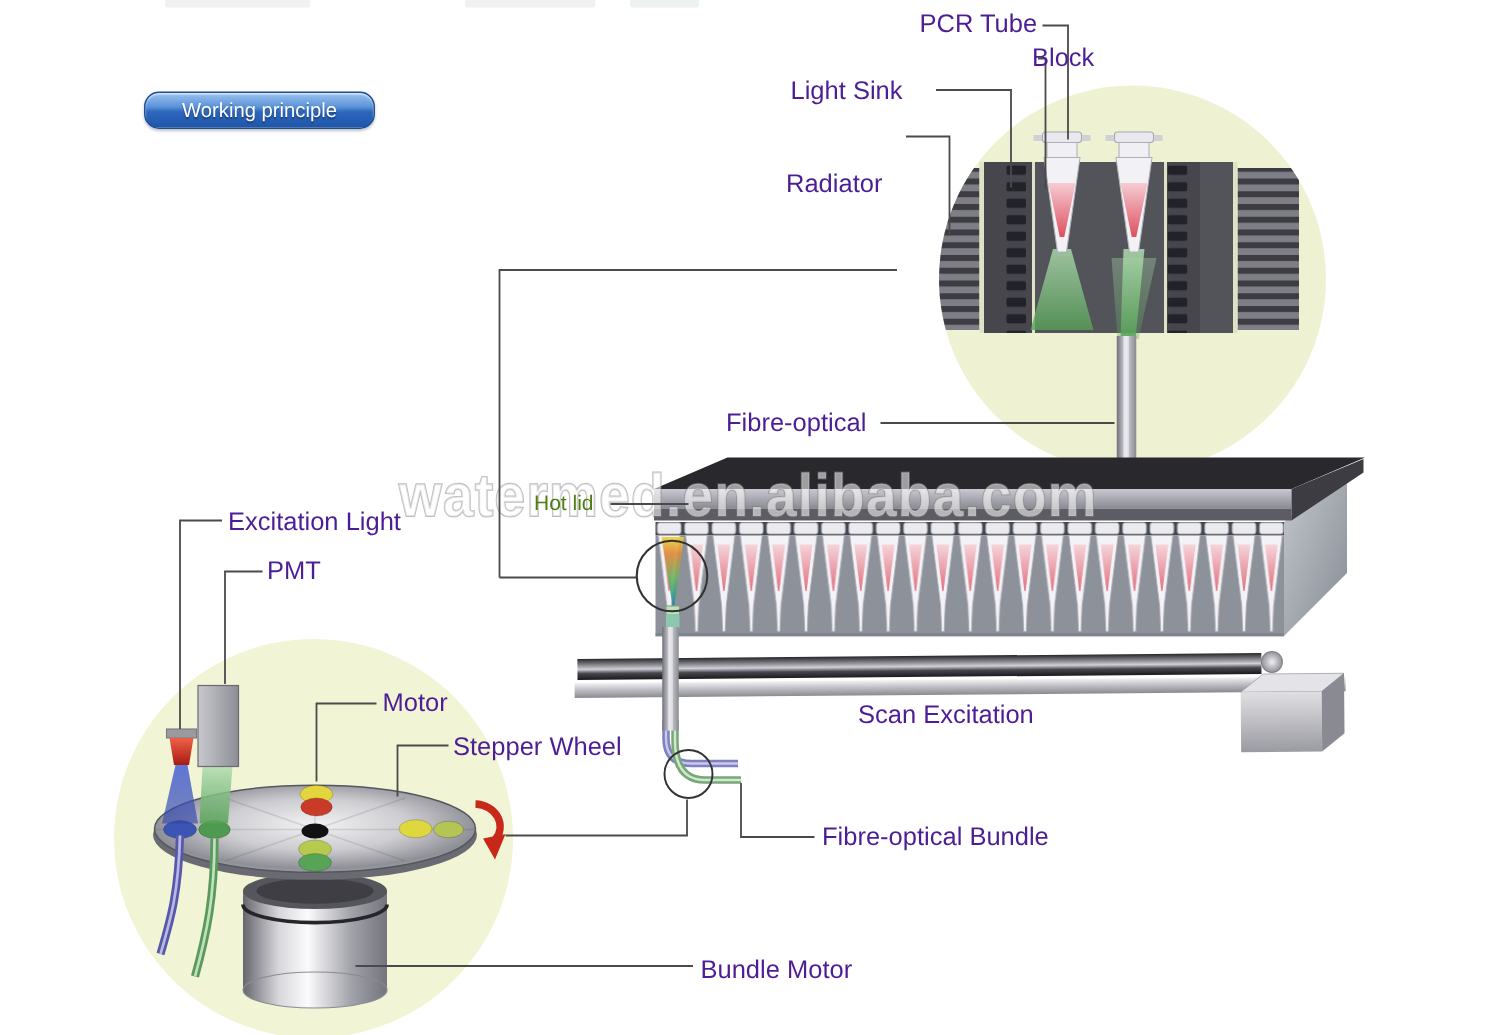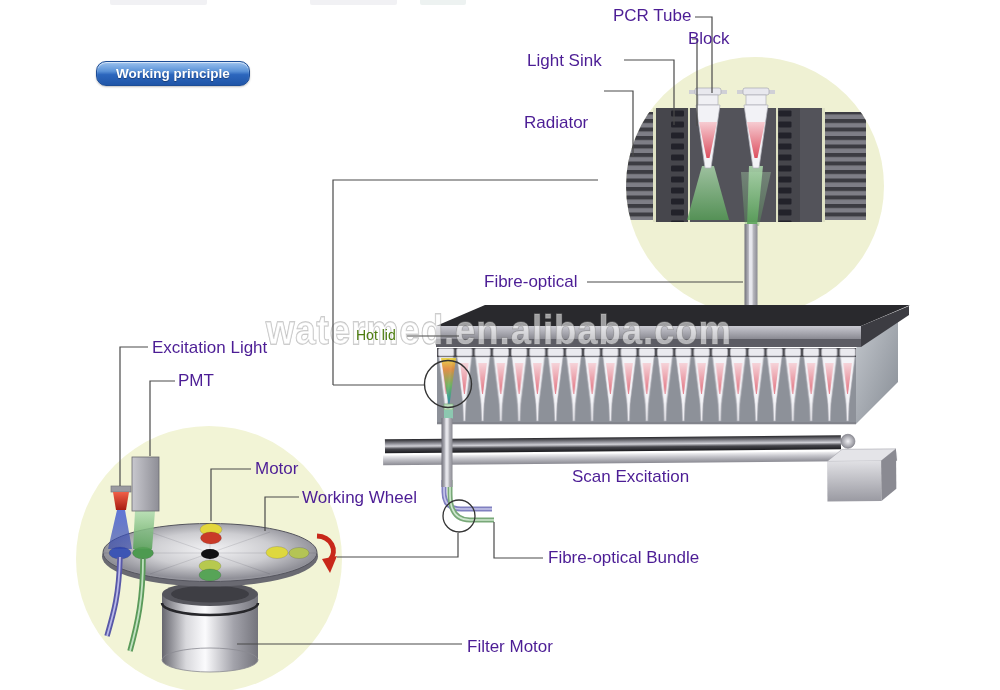--- a/index.html
+++ b/index.html
@@ -8,21 +8,21 @@
   .stage{position:absolute;left:0;top:0;width:1000px;height:690px;}
   svg.art{position:absolute;left:0;top:0;z-index:1;}
   .topbar{position:absolute;top:0;height:5px;background:#f1f1f4;border-radius:0 0 2px 2px;z-index:2;}
   #bar1{left:110px;width:97px;}
   #bar2{left:310px;width:87px;}
   #bar3{left:420px;width:46px;background:#edf2f1;}
   .wp-btn{position:absolute;left:96px;top:61px;width:152px;height:23px;z-index:3;
     border-radius:10px;border:1px solid #1d4d96;
     background:linear-gradient(#9cc2ee 0%,#5b93d8 40%,#2c66bd 55%,#2056a8 100%);
     box-shadow:inset 0 1px 1px rgba(255,255,255,.65), 0 1px 2px rgba(0,0,0,.25);
-    color:#ffffff;font-size:13.5px;font-weight:bold;text-align:center;line-height:23px;
+    color:#ffffff;font-size:13.5px;font-weight:normal;text-align:center;line-height:23px;
     text-shadow:0 1px 1px rgba(0,0,0,.35);cursor:pointer;}
   .lbl{position:absolute;z-index:4;font-size:17px;line-height:1.1;color:#4c1d95;white-space:nowrap;}
   .lbl.small{font-size:14px;color:#4d7c0f;}
 </style>
 </head>
 <body>
 
 <div class="stage">
 
 <svg class="art" width="1000" height="690" viewBox="0 0 1000 690">
@@ -291,18 +291,18 @@
 
 <div class="lbl" style="left:613px;top:7px;">PCR Tube</div>
 <div class="lbl" style="left:640px;top:30px;margin-left:48px;">Block</div>
 <div class="lbl" style="left:527px;top:52px;">Light Sink</div>
 <div class="lbl" style="left:524px;top:82px;margin-top:32px;">Radiator</div>
 <div class="lbl" style="left:484px;top:273px;">Fibre-optical</div>
 <div class="lbl small" style="left:356px;top:328px;">Hot lid</div>
 <div class="lbl" style="left:152px;top:339px;">Excitation Light</div>
 <div class="lbl" style="left:178px;top:372px;">PMT</div>
 <div class="lbl" style="left:255px;top:460px;">Motor</div>
-<div class="lbl" style="left:302px;top:489px;">Working Wheel</div>
+<div class="lbl" style="left:302px;top:489px;">Stepper Wheel</div>
 <div class="lbl" style="left:572px;top:468px;">Scan Excitation</div>
 <div class="lbl" style="left:548px;top:549px;">Fibre-optical Bundle</div>
-<div class="lbl" style="left:467px;top:638px;">Filter Motor</div>
+<div class="lbl" style="left:467px;top:638px;">Bundle Motor</div>
 
 </div>
 
 </body></html>

